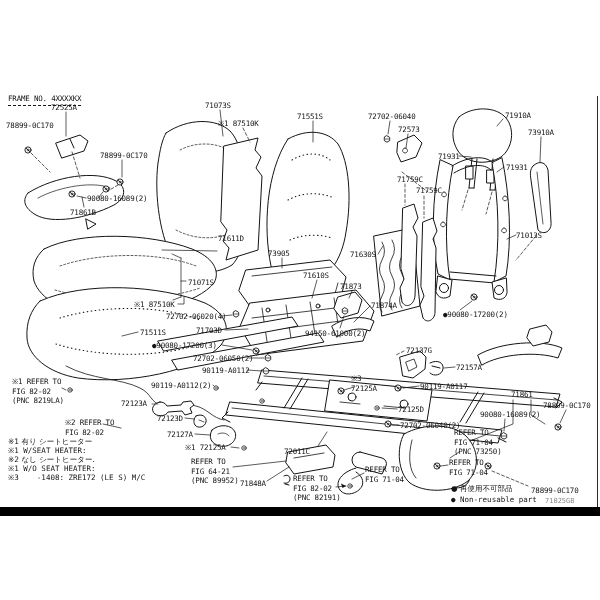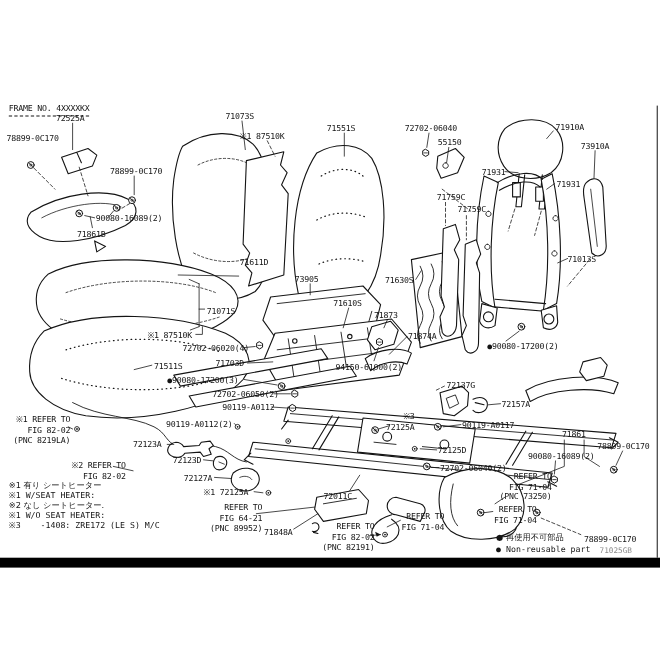--- a/index.html
+++ b/index.html
@@ -1,20 +1,20 @@
 <!DOCTYPE html>
 <html><head>
 <meta charset="utf-8">
 <style>
   html,body{margin:0;padding:0;background:#fff;}
   .stage{position:relative;width:600px;height:600px;background:#fff;overflow:hidden;
          font-family:"DejaVu Sans Mono","Liberation Mono",monospace;color:#141414;}
   .art{position:absolute;left:0;top:0;}
   .lbl{position:absolute;font-size:7.5px;line-height:9.5px;letter-spacing:-0.2px;
-       white-space:pre-line;color:#141414;z-index:3;text-align:right;}
+       white-space:pre-line;color:#141414;z-index:3;}
   .jp{font-family:"DejaVu Sans","Liberation Sans",sans-serif;}
   .frame-no{border-bottom:1px dashed #141414;padding-bottom:1px;}
   .note{position:absolute;font-size:7.5px;line-height:9px;white-space:pre;z-index:3;text-align:right;}
   .code{position:absolute;font-size:7px;color:#8a8a8a;z-index:3;}
   .bottom-bar{position:absolute;left:0;top:507px;width:600px;height:9px;background:#000;z-index:4;}
   .right-border{position:absolute;left:597px;top:96px;width:1px;height:411px;background:#2a2a2a;z-index:2;}
 </style>
 </head>
 <body>
 
@@ -235,21 +235,21 @@
 </svg>
 
 <div class="lbl frame-no" style="left:8px;top:94px">FRAME NO. 4XXXXKX</div>
 
 <div class="lbl" style="left:51px;top:103px">72525A</div>
 <div class="lbl" style="left:6px;top:121px">78899-0C170</div>
 <div class="lbl" style="left:205px;top:101px">71073S</div>
 <div class="lbl" style="left:218px;top:119px">※1 87510K</div>
 <div class="lbl" style="left:297px;top:112px">71551S</div>
 <div class="lbl" style="left:368px;top:112px">72702-06040</div>
-<div class="lbl" style="left:398px;top:125px">55150</div>
+<div class="lbl" style="left:398px;top:125px">72573</div>
 <div class="lbl" style="left:505px;top:111px">71910A</div>
 <div class="lbl" style="left:528px;top:128px">73910A</div>
 <div class="lbl" style="left:100px;top:151px">78899-0C170</div>
 <div class="lbl" style="left:87px;top:194px">90080-16089(2)</div>
 <div class="lbl" style="left:70px;top:208px">71861B</div>
 <div class="lbl" style="left:218px;top:234px">71611D</div>
 <div class="lbl" style="left:438px;top:152px">71931</div>
 <div class="lbl" style="left:506px;top:163px">71931</div>
 <div class="lbl" style="left:397px;top:175px">71759C</div>
 <div class="lbl" style="left:416px;top:186px">71759C</div>
@@ -279,21 +279,21 @@
 <div class="lbl" style="left:454px;top:428px">REFER TO
 FIG 71-04
 (PNC 73250)</div>
 <div class="lbl" style="left:449px;top:458px">REFER TO
 FIG 71-04</div>
 <div class="lbl" style="left:365px;top:465px">REFER TO
 FIG 71-04</div>
 <div class="lbl" style="left:511px;top:390px">71861</div>
 <div class="lbl" style="left:480px;top:410px">90080-16089(2)</div>
 <div class="lbl" style="left:543px;top:401px">78899-0C170</div>
-<div class="lbl" style="left:294px;top:447px">72011C</div>
+<div class="lbl" style="left:284px;top:447px">72011C</div>
 <div class="lbl" style="left:240px;top:479px">71848A</div>
 <div class="lbl" style="left:191px;top:457px">REFER TO
 FIG 64-21
 (PNC 89952)</div>
 <div class="lbl" style="left:65px;top:418px">※2 REFER TO
 FIG 82-02</div>
 <div class="lbl" style="left:12px;top:377px">※1 REFER TO
 FIG 82-02
 (PNC 8219LA)</div>
 <div class="lbl" style="left:151px;top:381px">90119-A0112(2)</div>

